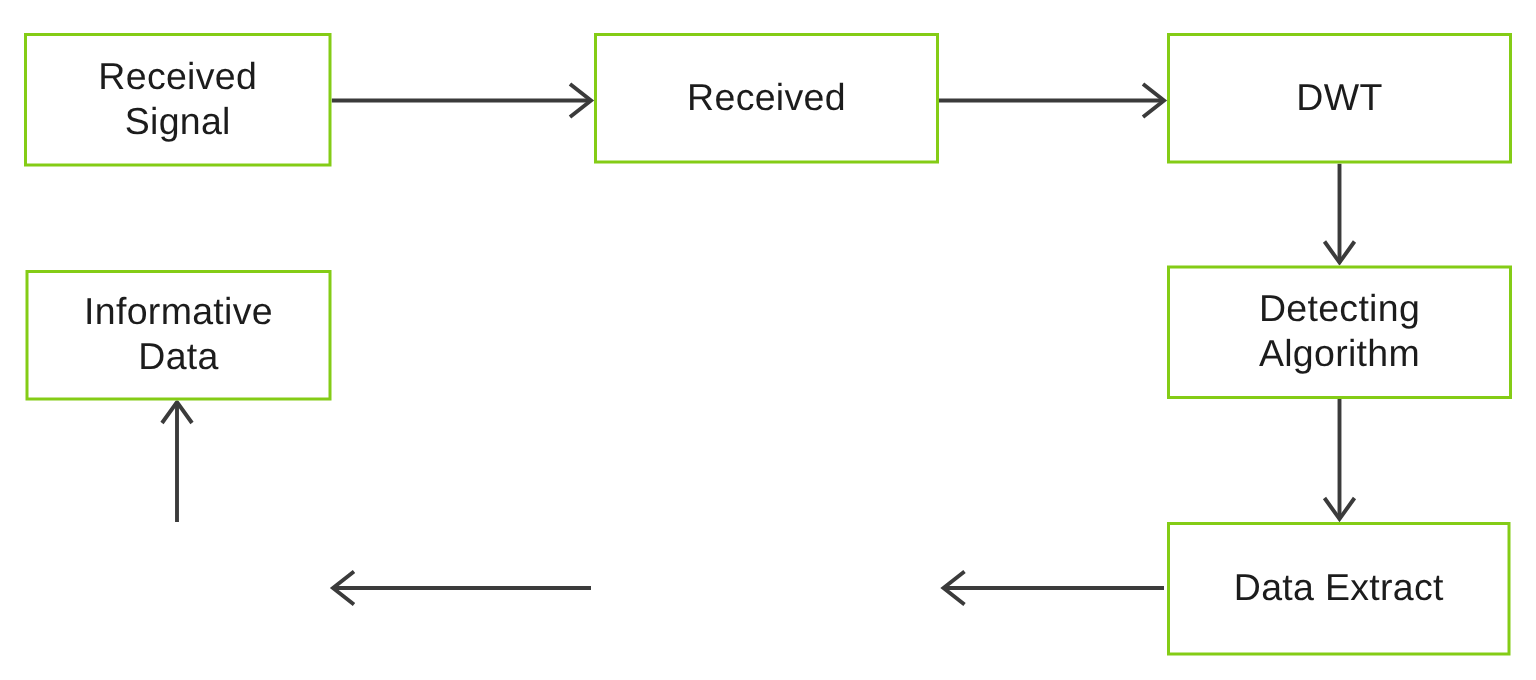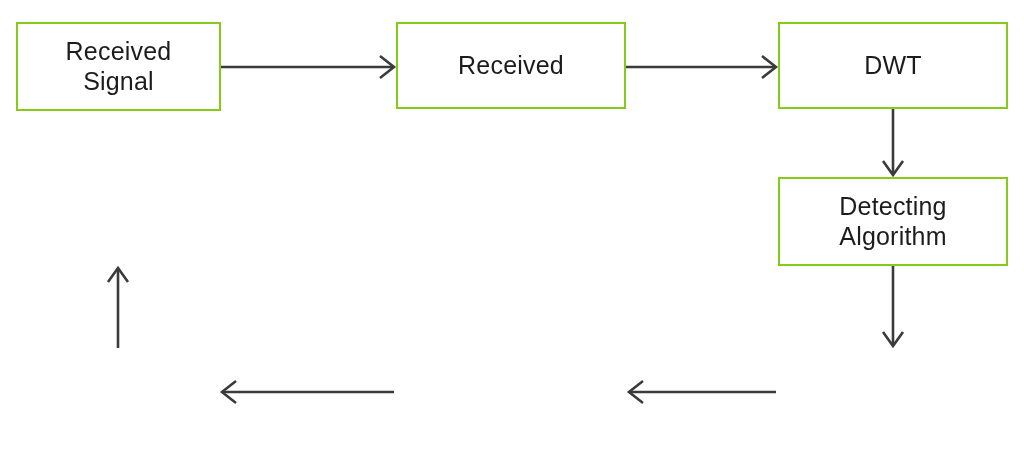--- a/index.html
+++ b/index.html
@@ -99,17 +99,24 @@
 
   <div class="node" style="left:778px; top:22px; width:230px; height:87px;align-items:center;">
     <span class="node-label">DWT</span>
   </div>
 
   <div class="node" style="left:778px; top:177px; width:230px; height:89px;">
     <span class="node-label">Detecting
 Algorithm</span>
   </div>
 
+  <div class="node" style="left:17px; top:180px; width:204px; height:87px;">
+    <span class="node-label">Informative
+Data</span>
+  </div>
 
 
 
+  <div class="node" style="left:778px; top:348px; width:229px; height:89px;">
+    <span class="node-label">Data Extract</span>
+  </div>
 
 </div>
 
 </body></html>

